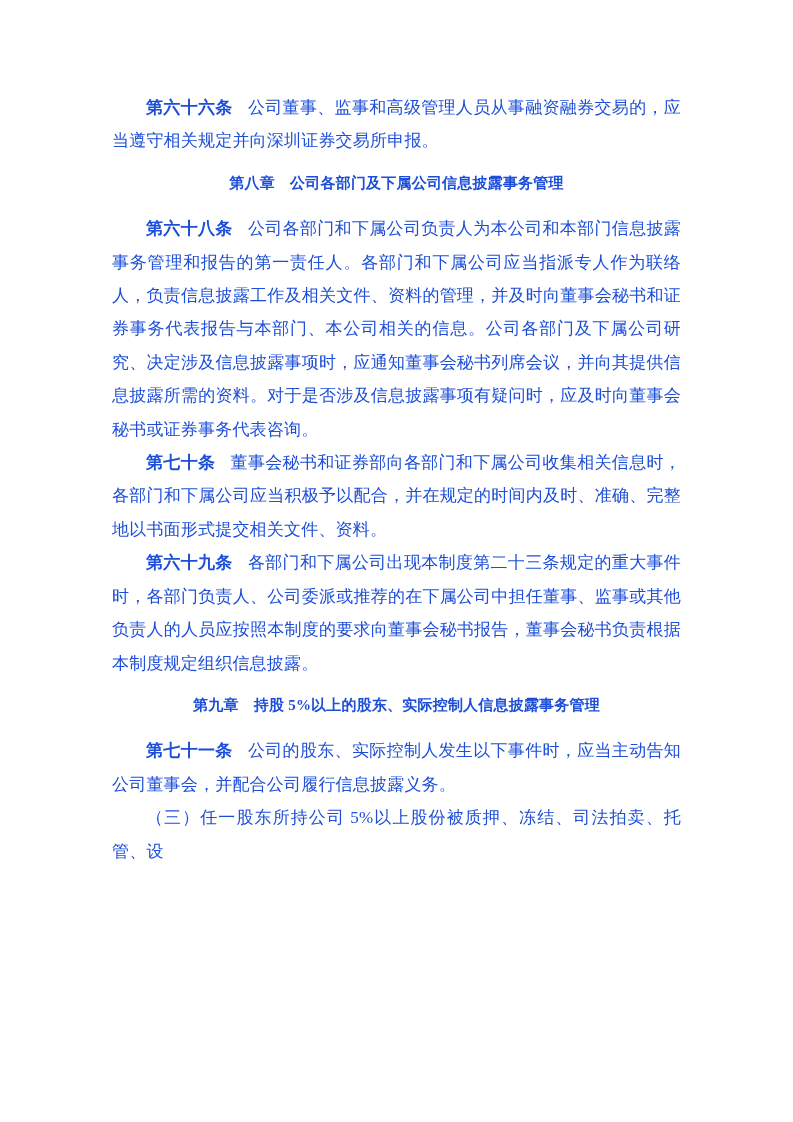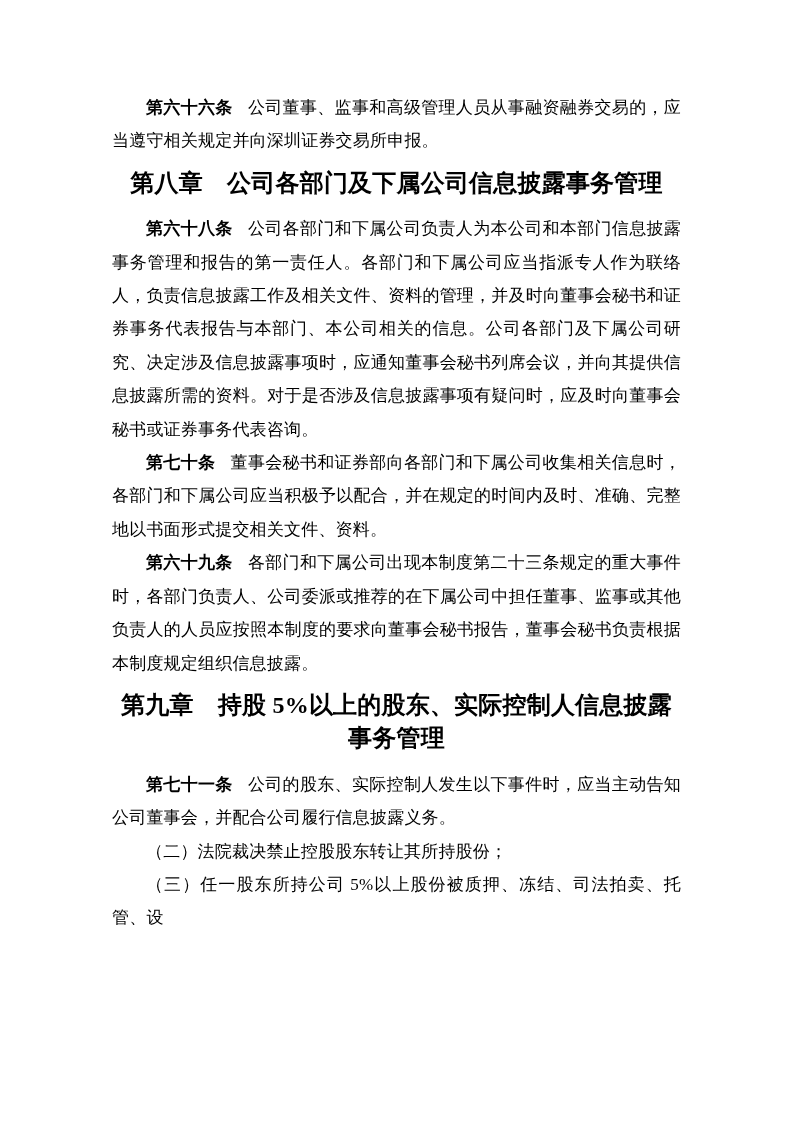--- a/index.html
+++ b/index.html
@@ -10,53 +10,52 @@
   .page {
     position: relative;
     width: 793px;
     height: 1122px;
     margin: 0 auto;
     background: #ffffff;
     box-sizing: border-box;
     padding: 91px 112px 0 112px;
     overflow: hidden;
     font-family: "Liberation Serif", "DejaVu Serif", serif;
-    color: #000000;
+    color: #1d4ed8;
   }
   .doc-body p {
     margin: 0;
     font-size: 17px;
     line-height: 33.4px;
     text-align: justify;
     letter-spacing: 0.2px;
   }
   .doc-body p.article,
   .doc-body p.item {
     text-indent: 2em;
   }
   .doc-body p.chapter {
     text-align: center;
     text-indent: 0;
     font-weight: 700;
-    font-size: 24px;
+    font-size: 15px;
     margin: 9px 0 12px 0;
   }
   .num {
     font-weight: 700;
     margin-right: 0.9em;
   }
 </style>
 </head>
 <body>
 
 <div class="page">
   <div class="doc-body" id="doc-body">
       <p class="article"><span class="num">第六十六条</span><span>公司董事、监事和高级管理人员从事融资融券交易的，应当遵守相关规定并向深圳证券交易所申报。</span></p>
       <p class="chapter">第八章　公司各部门及下属公司信息披露事务管理</p>
       <p class="article"><span class="num">第六十八条</span><span>公司各部门和下属公司负责人为本公司和本部门信息披露事务管理和报告的第一责任人。各部门和下属公司应当指派专人作为联络人，负责信息披露工作及相关文件、资料的管理，并及时向董事会秘书和证券事务代表报告与本部门、本公司相关的信息。公司各部门及下属公司研究、决定涉及信息披露事项时，应通知董事会秘书列席会议，并向其提供信息披露所需的资料。对于是否涉及信息披露事项有疑问时，应及时向董事会秘书或证券事务代表咨询。</span></p>
       <p class="article"><span class="num">第七十条</span><span>董事会秘书和证券部向各部门和下属公司收集相关信息时，各部门和下属公司应当积极予以配合，并在规定的时间内及时、准确、完整地以书面形式提交相关文件、资料。</span></p>
       <p class="article"><span class="num">第六十九条</span><span>各部门和下属公司出现本制度第二十三条规定的重大事件时，各部门负责人、公司委派或推荐的在下属公司中担任董事、监事或其他负责人的人员应按照本制度的要求向董事会秘书报告，董事会秘书负责根据本制度规定组织信息披露。</span></p>
       <p class="chapter">第九章　持股 5%以上的股东、实际控制人信息披露事务管理</p>
       <p class="article"><span class="num">第七十一条</span><span>公司的股东、实际控制人发生以下事件时，应当主动告知公司董事会，并配合公司履行信息披露义务。</span></p>
-      <p class="item">（二）法院裁决禁止控股股东转让其所持股份；</p>
       <p class="item">（三）任一股东所持公司 5%以上股份被质押、冻结、司法拍卖、托管、设</p>
     </div>
 </div>
 
 </body></html>

